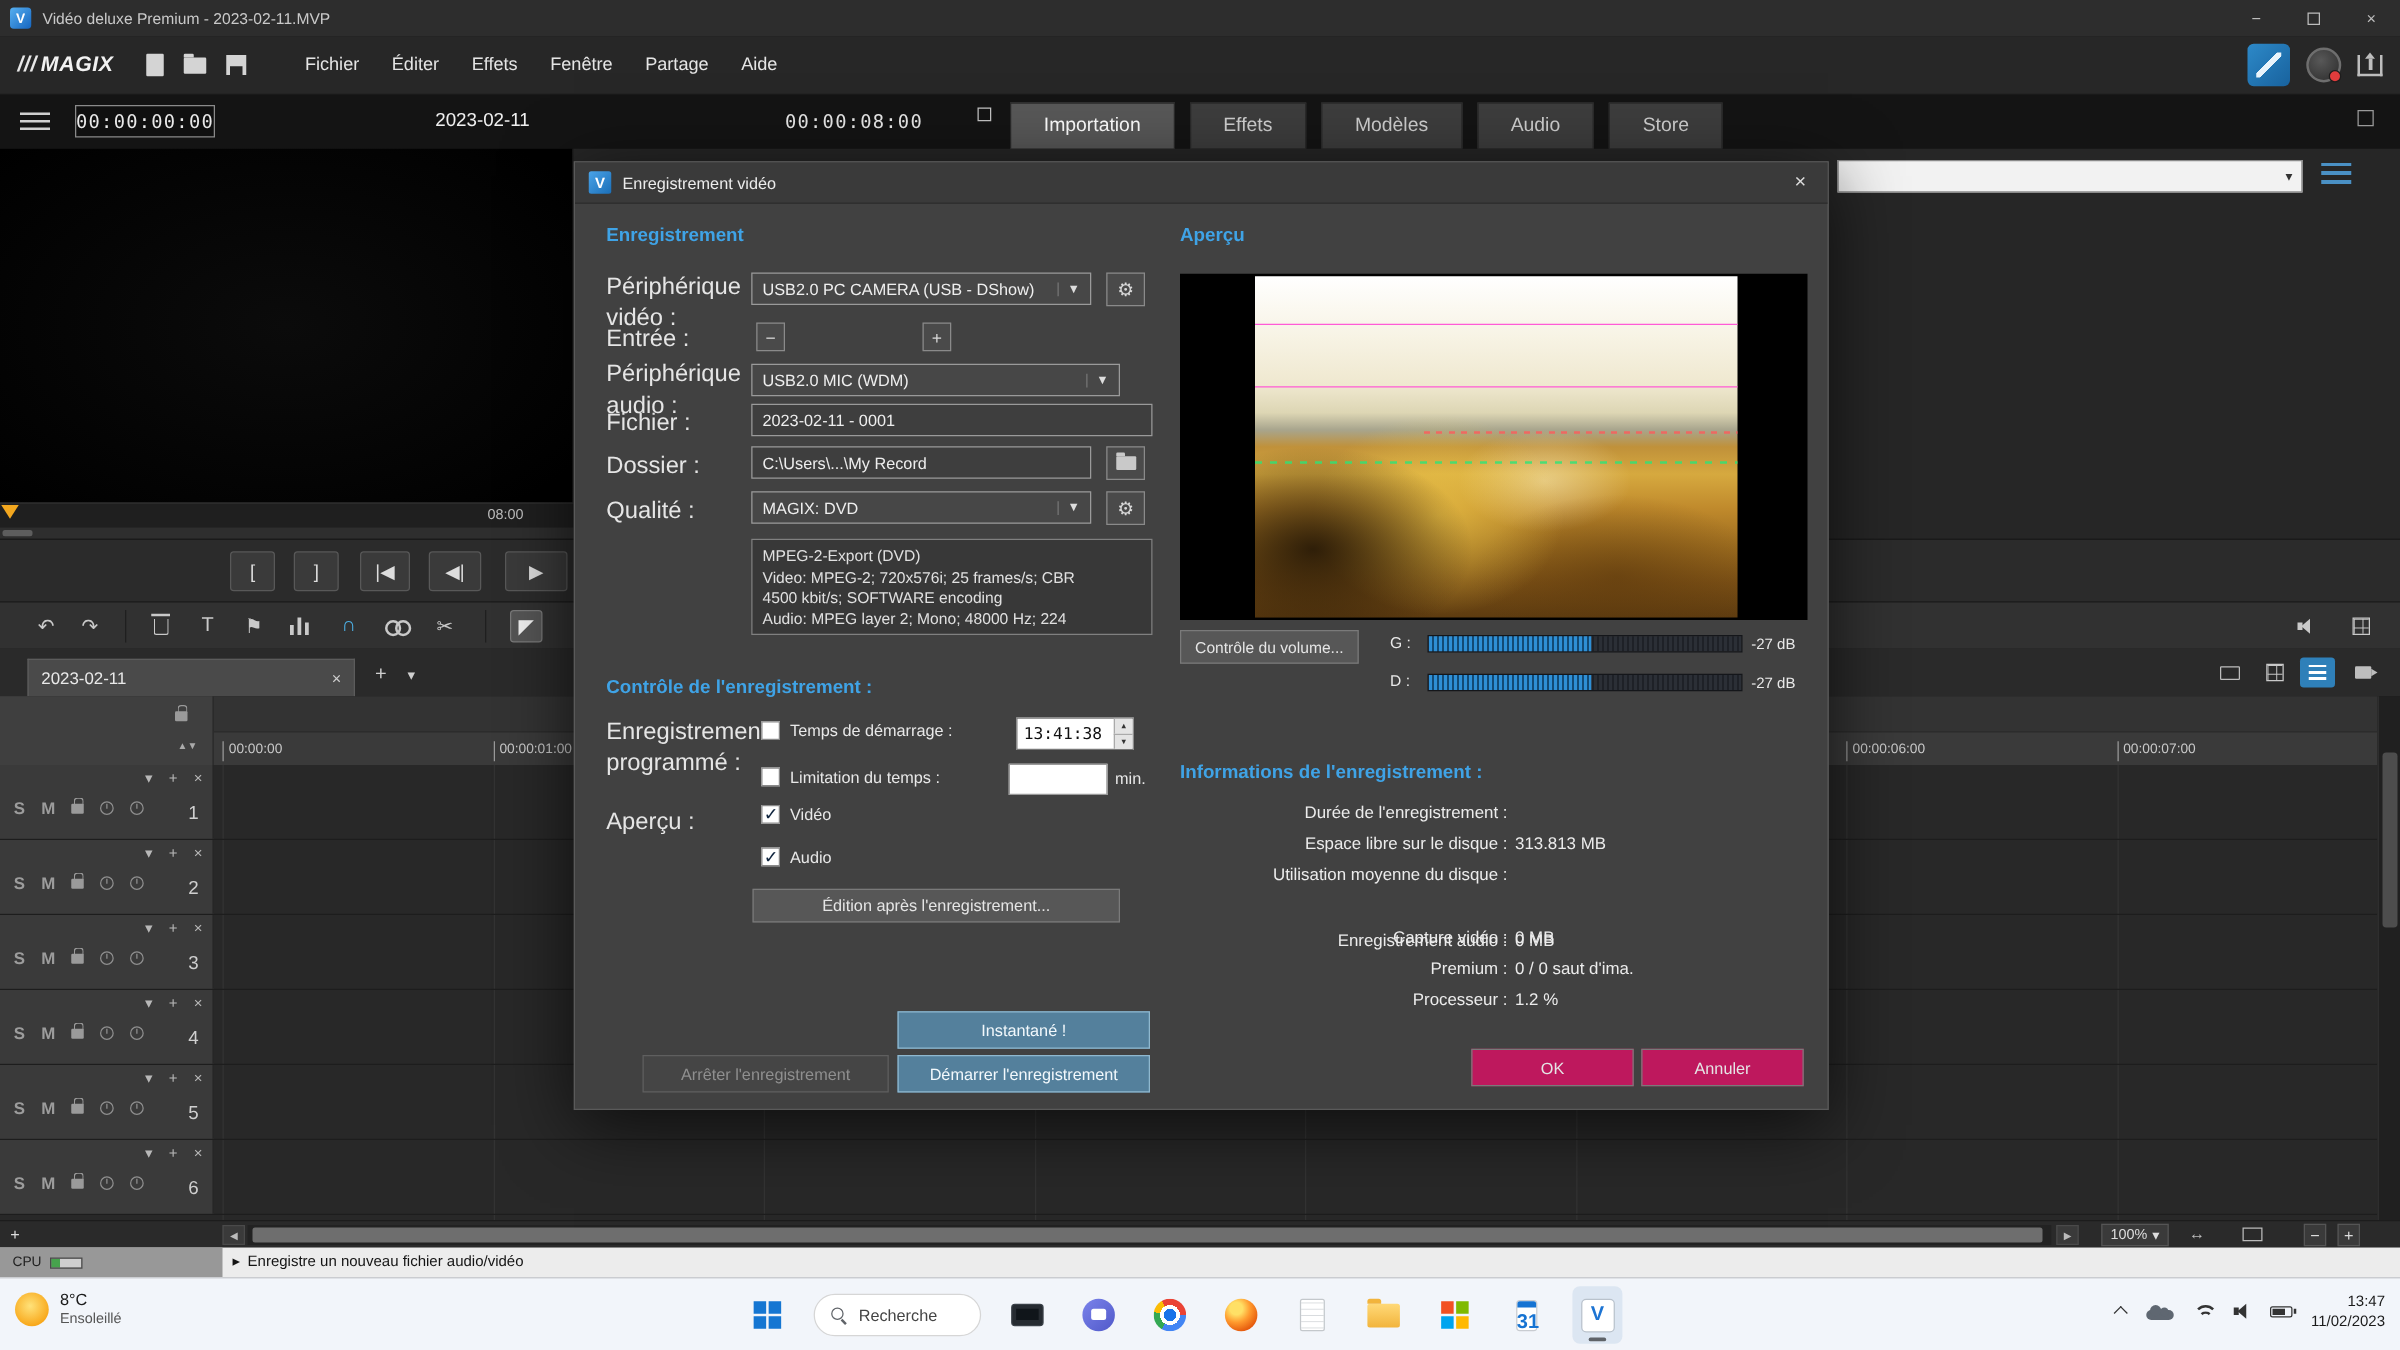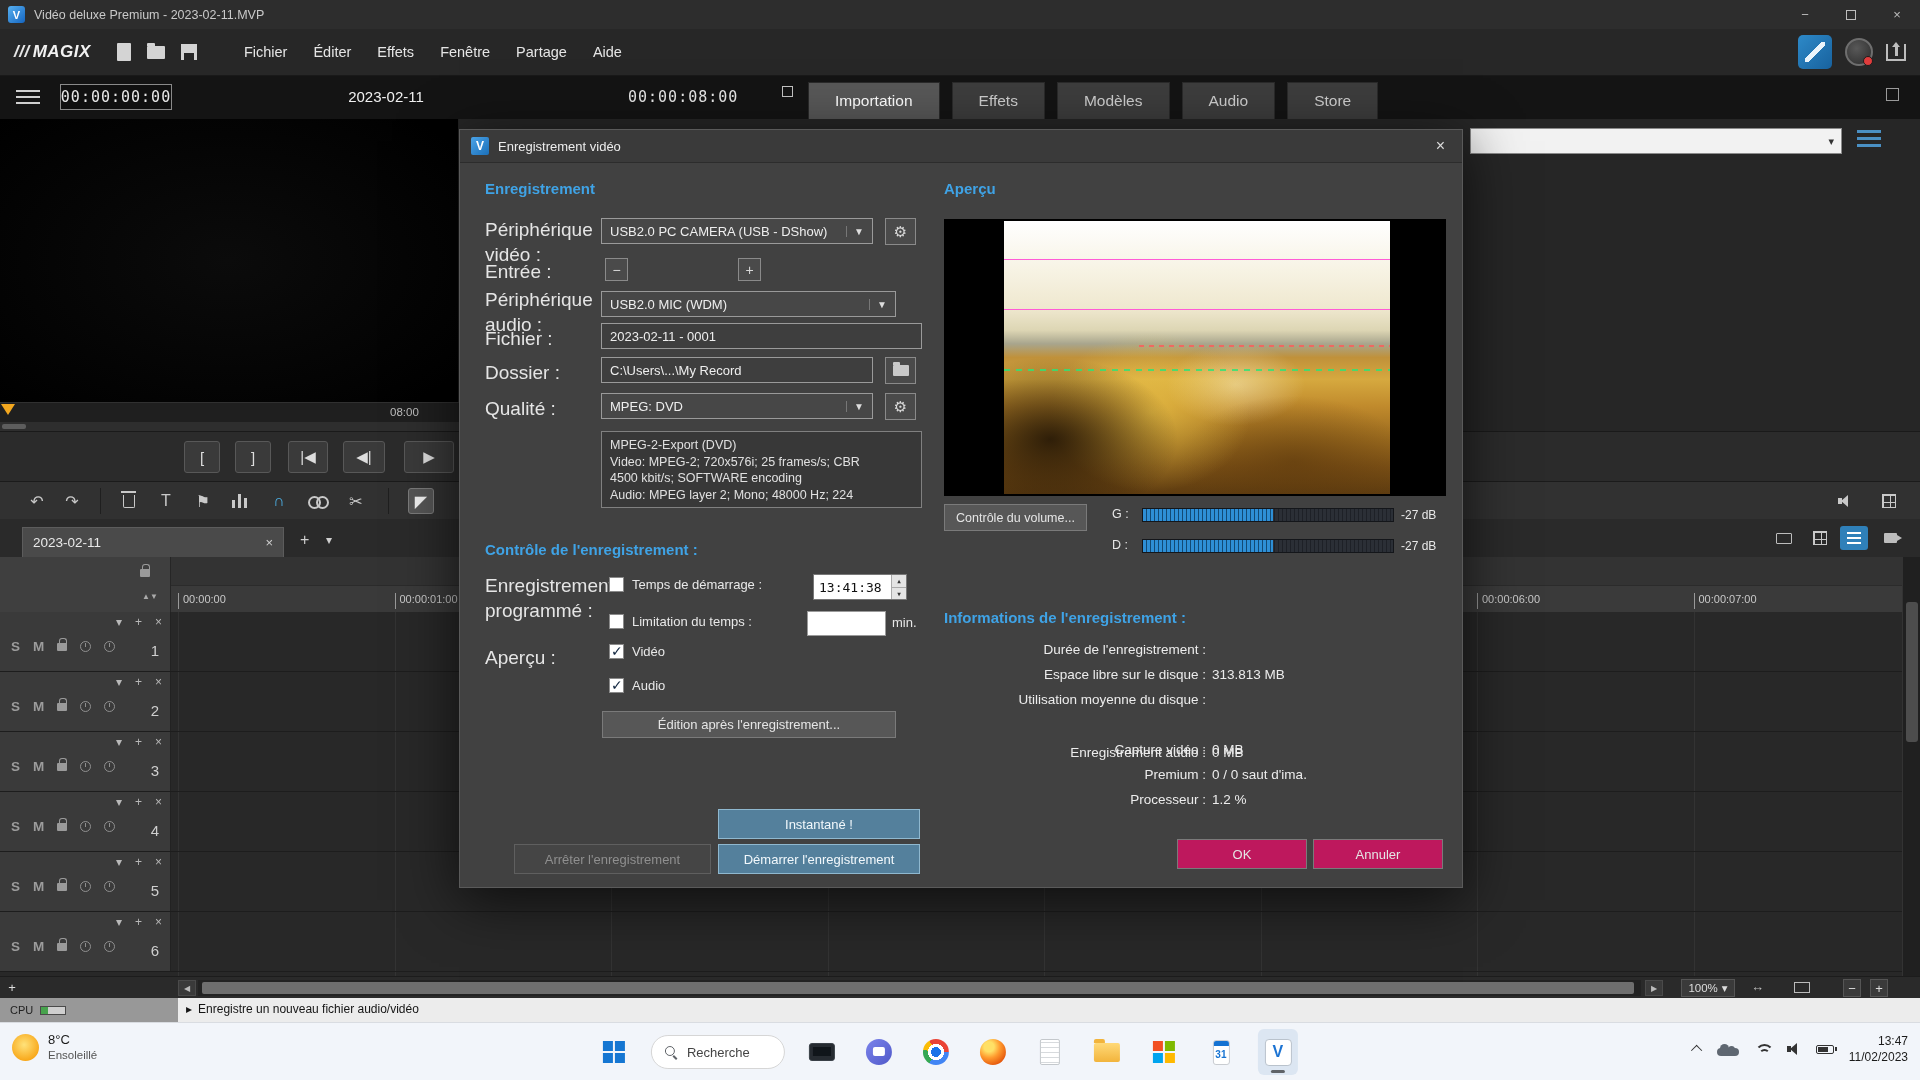--- a/index.html
+++ b/index.html
@@ -198,21 +198,21 @@
   .ffx-ico { width:26px; height:26px; border-radius:50%;
       background:radial-gradient(circle at 35% 30%,#ffe066 0 20%,#ff9a2e 45%,#e4560b 78%,#c33a04 100%); }
   .page-ico { width:20px; height:26px; background:#fff; border:1px solid #c4c8cc; border-radius:2px;
       background-image:linear-gradient(#d7dadd 1px,transparent 1px); background-size:100% 5px; background-position:0 7px; }
   .fold-ico { position:relative; width:26px; height:19px; background:linear-gradient(#ffd978,#f2b43c); border-radius:2px; }
   .fold-ico::before { content:''; position:absolute; top:-4px; left:0; width:11px; height:4px; background:#f2b43c; border-radius:2px 2px 0 0; }
   .ms-ico { position:relative; width:22px; height:22px; }
   .ms-ico::before { content:''; position:absolute; left:0; top:0; width:10px; height:10px; background:#f25022;
       box-shadow:12px 0 0 #7fba00, 0 12px 0 #00a4ef, 12px 12px 0 #ffb900; }
   .cal-ico { width:17px; height:25px; background:#fff; border:1px solid #c9ccd1; border-radius:3px; position:relative;
-             padding-top:8px; text-align:center; font-size:10px; font-weight:bold; color:#1673d2; }
+             padding-top:8px; text-align:center; font-size:16px; font-weight:bold; color:#1673d2; }
   .cal-ico::before { content:''; position:absolute; top:0; left:0; right:0; height:5px; background:#1673d2; border-radius:2px 2px 0 0; }
   .mgx-tile { background:#dce6f2; position:relative; }
   .mgx-tile::after { content:''; position:absolute; bottom:2px; left:50%; transform:translateX(-50%);
                      width:14px; height:3px; border-radius:2px; background:#5f6368; }
   .mgx-ico { width:27px; height:27px; background:#fff; border:1px solid #b9c2cc; border-radius:4px;
              display:flex; align-items:center; justify-content:center; font-weight:bold; color:#1d74d3; font-size:16px; }
   .tb-right { position:absolute; right:12px; top:10px; display:flex; align-items:center; gap:15px; }
   .chev-ico { width:8px; height:8px; border-left:1.8px solid #333; border-top:1.8px solid #333; transform:rotate(45deg) translateY(2px); }
   .cloud-ico { position:relative; width:22px; height:13px; }
   .cloud-ico::before { content:''; position:absolute; bottom:0; left:0; width:22px; height:8px; background:#5f6771; border-radius:5px; }
@@ -681,21 +681,21 @@
   <span class="dlg-label" style="left:25px;top:231px">Dossier :</span>
   <div class="inputbox" style="left:141px;top:227px;width:272px">
     <span>C:\Users\...\My Record</span>
   </div>
   <div class="sqbtn" style="left:425px;top:227px">
       <span class="folder-ico"></span>
     </div>
 
   <span class="dlg-label" style="left:25px;top:267px">Qualité :</span>
   <div class="combo" style="left:141px;top:263px;width:272px">
-    <span>MPEG: DVD</span>
+    <span>MAGIX: DVD</span>
     <span class="combo-arr">▼</span>
   </div>
   <div class="sqbtn" style="left:425px;top:263px">
       <span>⚙</span>
     </div>
 
   <div class="infobox" id="quality-info" style="left:141px;top:301px;width:321px;height:77px">
       <div>MPEG-2-Export (DVD)</div>
       <div>Video: MPEG-2; 720x576i; 25 frames/s; CBR</div>
       <div>4500 kbit/s; SOFTWARE encoding</div>

